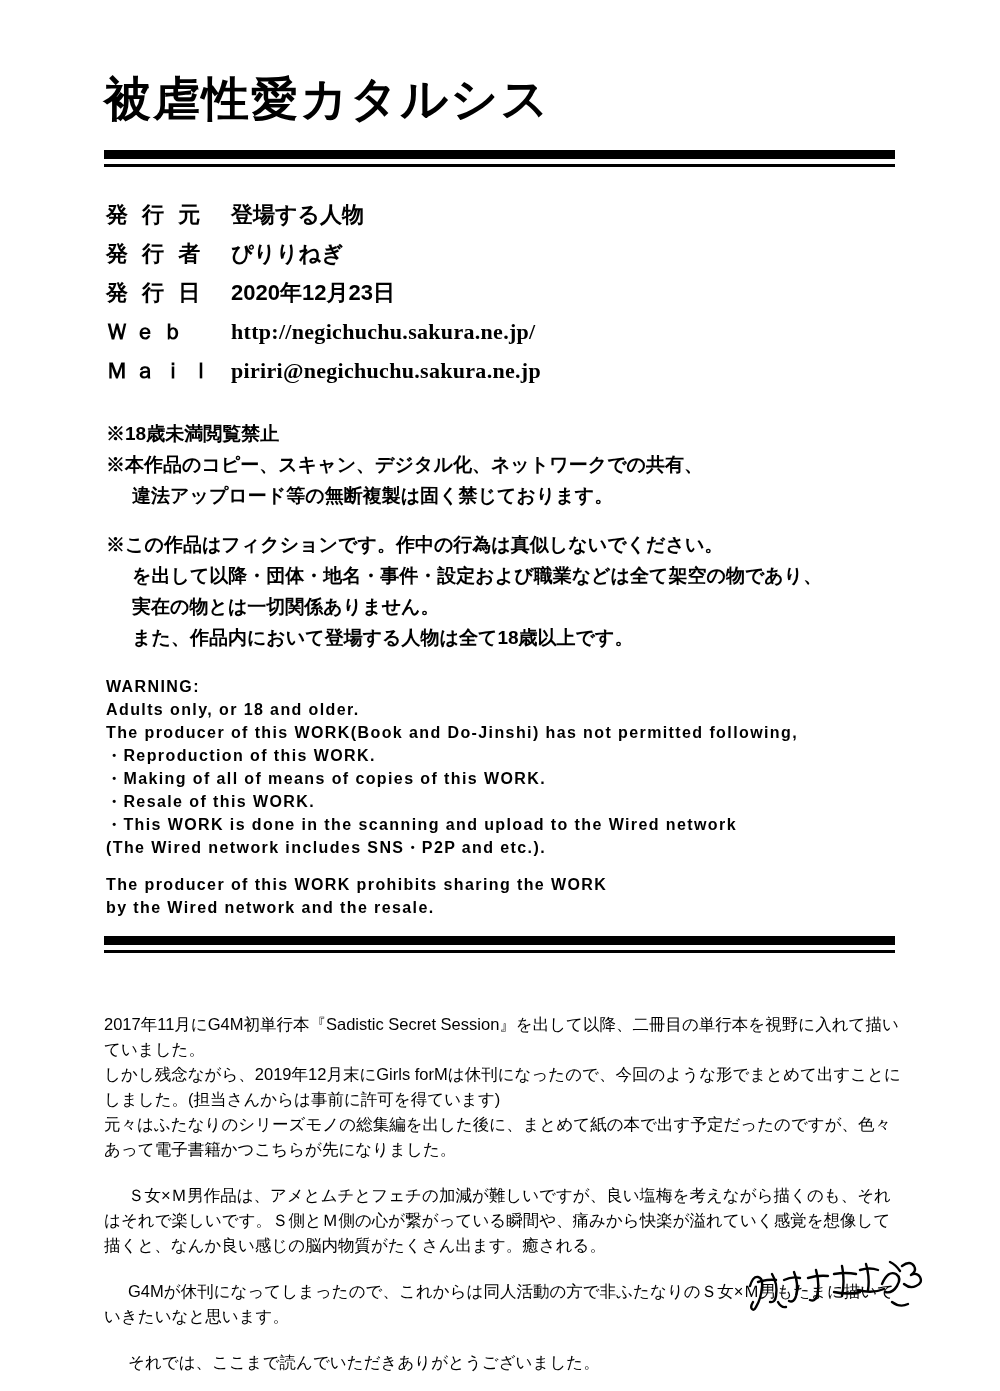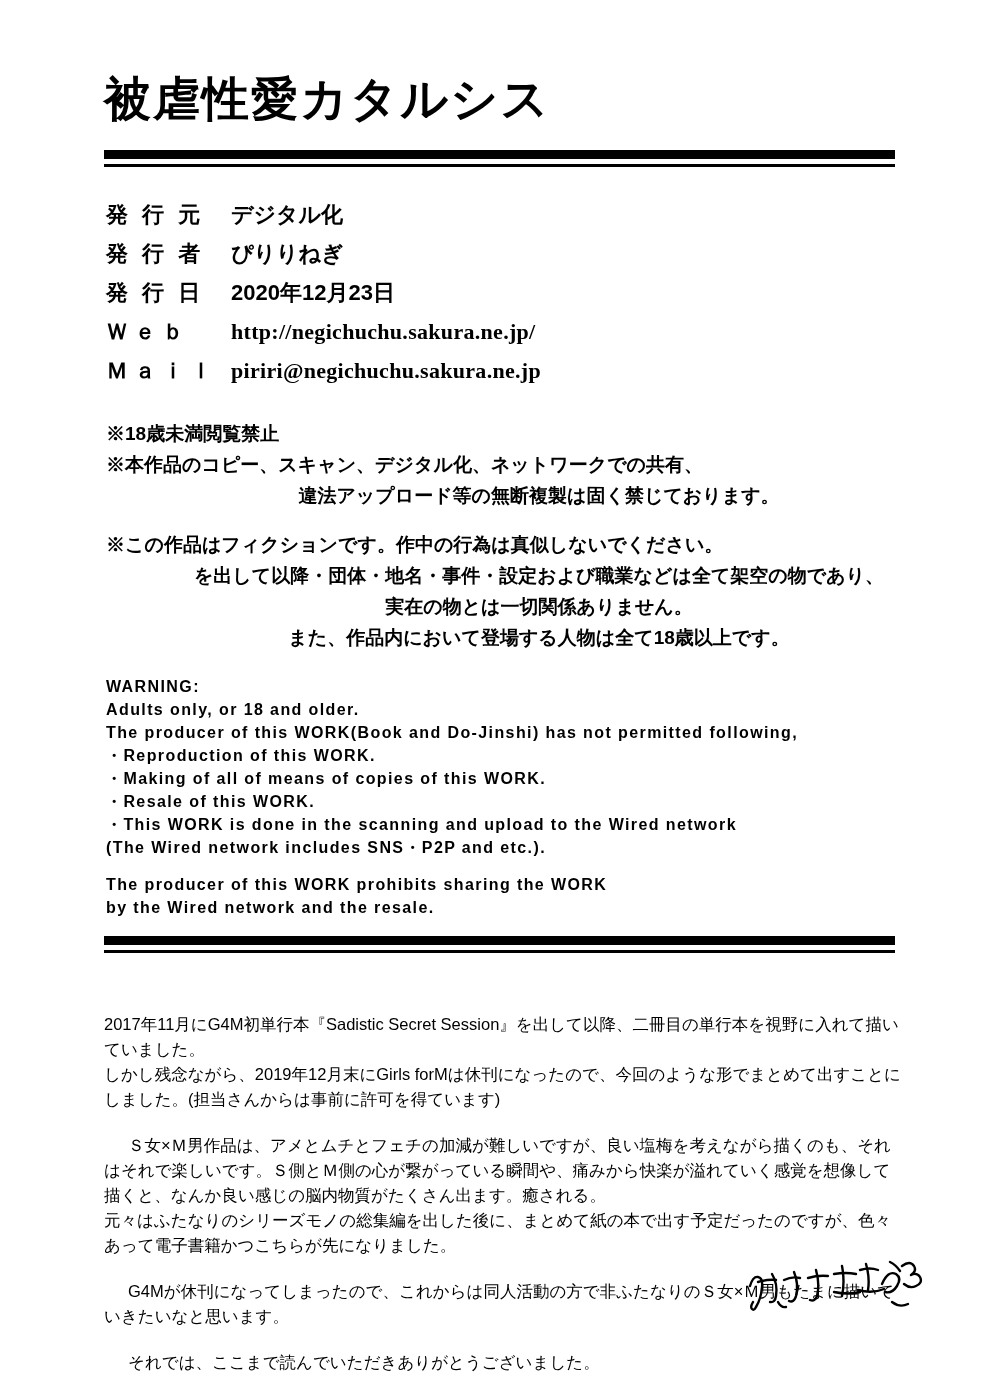--- a/index.html
+++ b/index.html
@@ -90,21 +90,20 @@
   }
   .notice-line {
     font-size: 19px;
     font-weight: bold;
     color: #000000;
     line-height: 31px;
     white-space: nowrap;
   }
   .notice-line.indent {
     padding-left: 26px;
-    text-align: center;
   }
   .notice-gap {
     height: 18px;
   }
 
   .warning {
     position: absolute;
     left: 106px;
     top: 675px;
     width: 840px;
@@ -175,21 +174,21 @@
 <div class="page">
 
   <div class="title">被虐性愛カタルシス</div>
 
   <div class="rule-top"></div>
   <div class="rule-top-thin"></div>
 
   <div class="imprint">
     <div class="imprint-row">
       <div class="imprint-label">発 行 元</div>
-      <div class="imprint-value">デジタル化</div>
+      <div class="imprint-value">登場する人物</div>
     </div>
     <div class="imprint-row">
       <div class="imprint-label">発 行 者</div>
       <div class="imprint-value">ぴりりねぎ</div>
     </div>
     <div class="imprint-row">
       <div class="imprint-label">発 行 日</div>
       <div class="imprint-value">2020年12月23日</div>
     </div>
     <div class="imprint-row latin">
@@ -226,22 +225,22 @@
     <div class="warning-line">The producer of this WORK prohibits sharing the WORK</div>
     <div class="warning-line">by the Wired network and the resale.</div>
   </div>
 
   <div class="rule-bottom"></div>
   <div class="rule-bottom-thin"></div>
 
   <div class="afterword">
     <div class="aw-para">2017年11月にG4M初単行本『Sadistic Secret Session』を出して以降、二冊目の単行本を視野に入れて描いていました。</div>
     <div class="aw-para">しかし残念ながら、2019年12月末にGirls forMは休刊になったので、今回のような形でまとめて出すことにしました。(担当さんからは事前に許可を得ています)</div>
+    <div class="aw-para">元々はふたなりのシリーズモノの総集編を出した後に、まとめて紙の本で出す予定だったのですが、色々あって電子書籍かつこちらが先になりました。</div>
     <div class="aw-para spaced indent">Ｓ女×Ｍ男作品は、アメとムチとフェチの加減が難しいですが、良い塩梅を考えながら描くのも、それはそれで楽しいです。Ｓ側とＭ側の心が繋がっている瞬間や、痛みから快楽が溢れていく感覚を想像して描くと、なんか良い感じの脳内物質がたくさん出ます。癒される。</div>
-    <div class="aw-para">元々はふたなりのシリーズモノの総集編を出した後に、まとめて紙の本で出す予定だったのですが、色々あって電子書籍かつこちらが先になりました。</div>
     <div class="aw-para spaced indent">G4Mが休刊になってしまったので、これからは同人活動の方で非ふたなりのＳ女×Ｍ男もたまに描いていきたいなと思います。</div>
     <div class="aw-para spaced indent">それでは、ここまで読んでいただきありがとうございました。</div>
   </div>
 
   <div class="signature">
     <svg width="190" height="80" viewBox="0 0 190 80" fill="none" xmlns="http://www.w3.org/2000/svg">
       <g stroke="#000000" stroke-width="2.4" stroke-linecap="round" stroke-linejoin="round" fill="none">
         <path d="M8 28 q3 -10 8 -9 q5 1 4 10 q-1 12 -6 20 q-2 4 -4 2 q-2 -2 1 -7"></path>
         <path d="M16 24 q10 -3 18 -2"></path>
         <path d="M30 16 q6 10 4 22 q-1 7 -6 6"></path>

